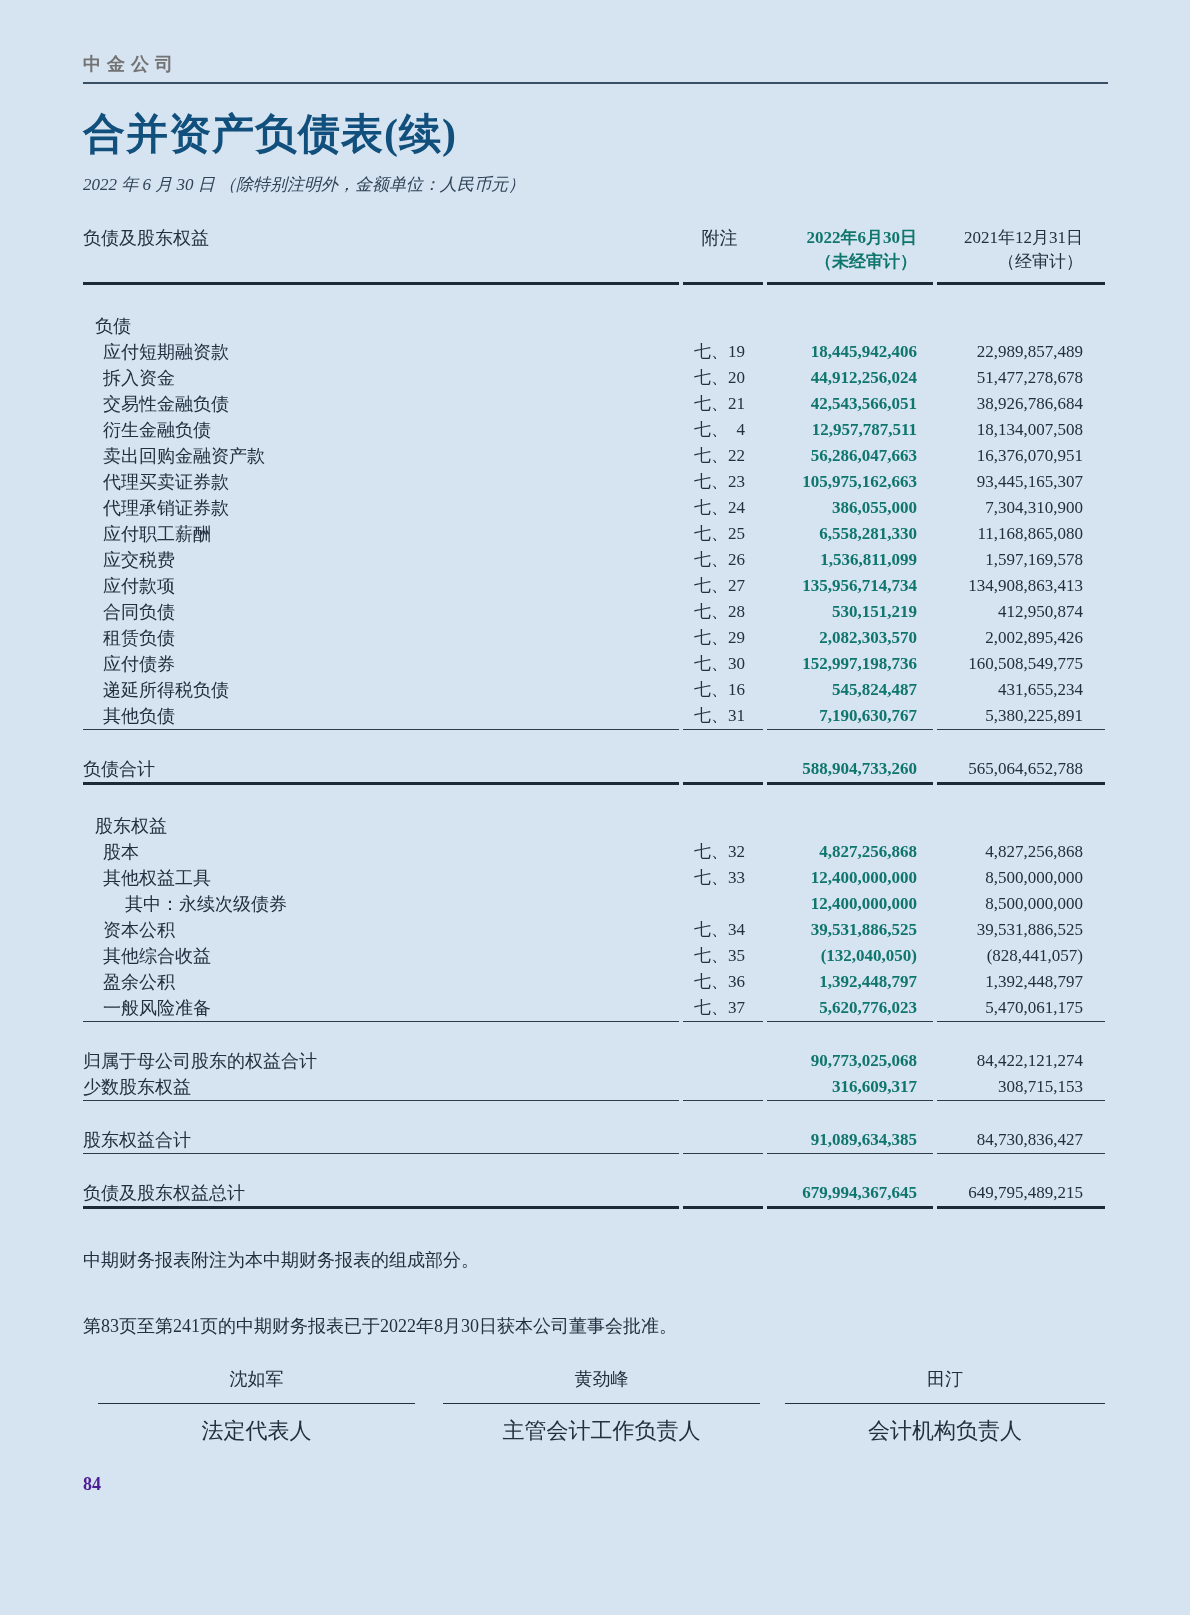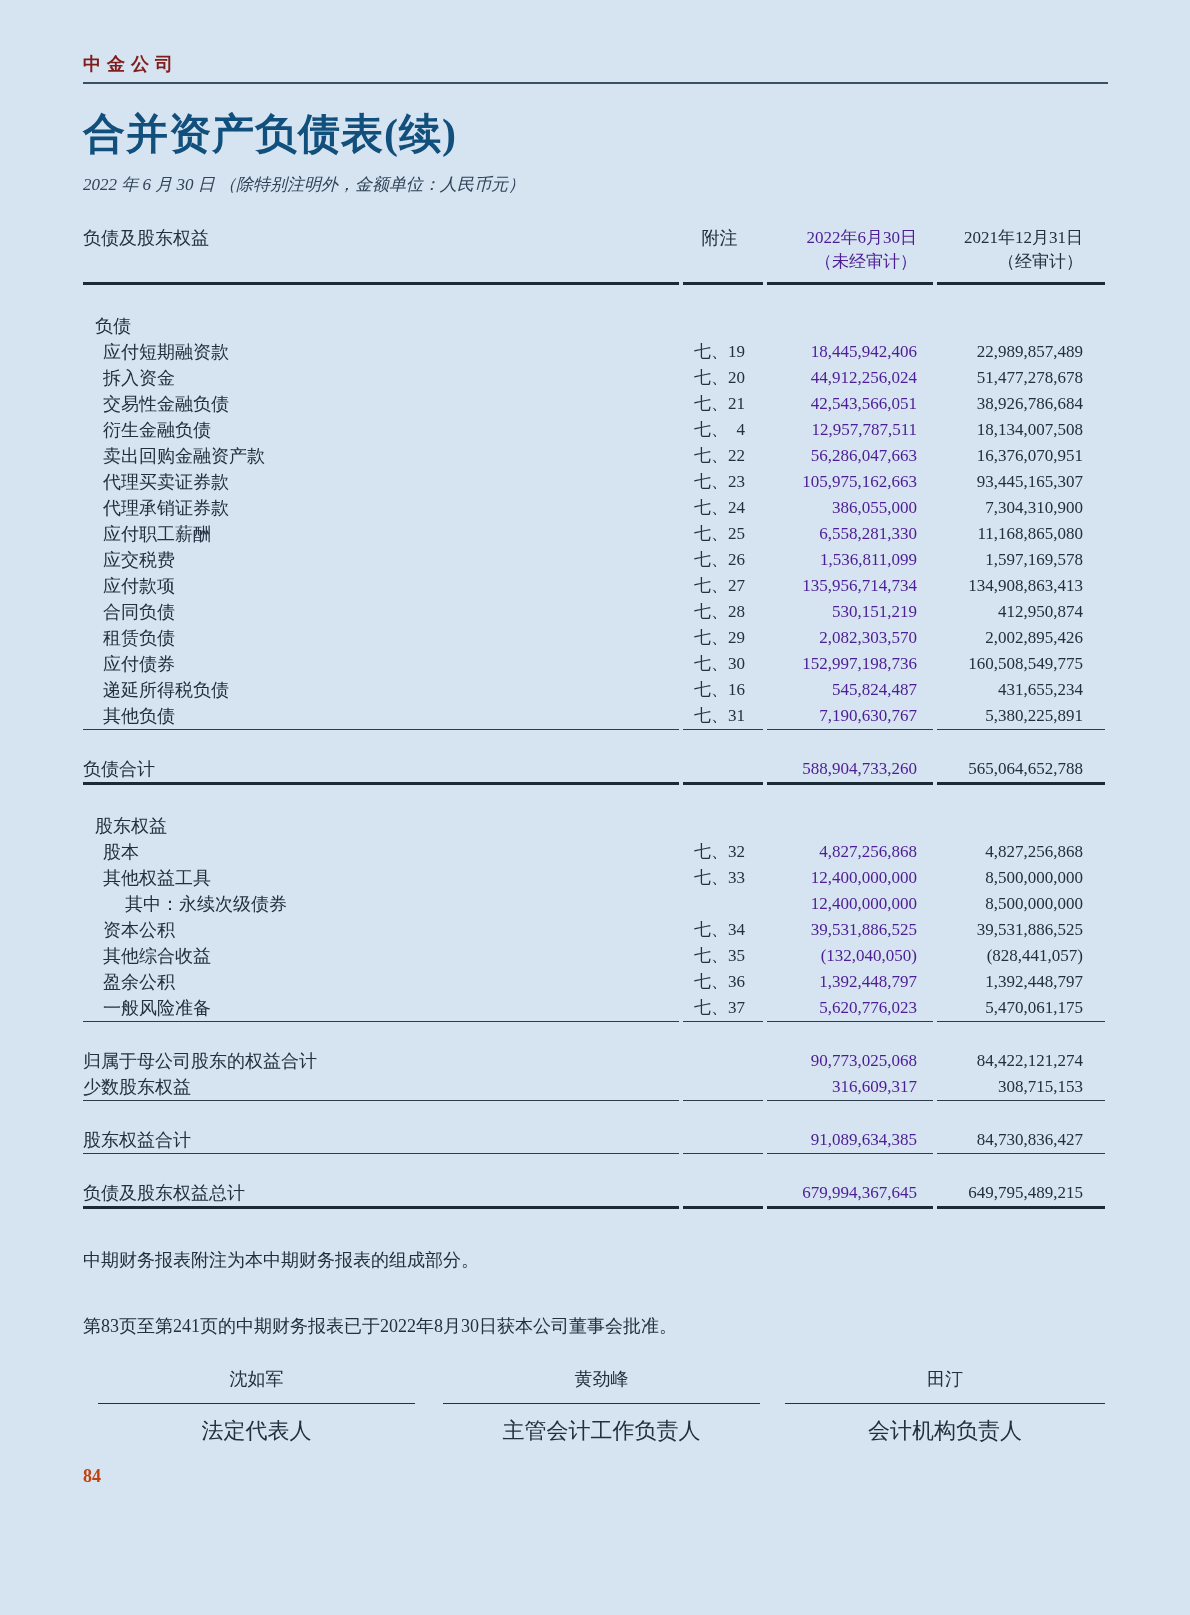--- a/index.html
+++ b/index.html
@@ -14,41 +14,41 @@
 
   
   .brand-row{
     padding-top:52px;
     border-bottom:2px solid #3a4f63;
     padding-bottom:6px;
     width:1025px;
   }
   .brand{
     font-size:18px;font-weight:bold;letter-spacing:6px;
-    color:#7f1d1d;
+    color:#737373;
   }
 
   
   .title{
     margin:24px 0 0 0;
     font-size:42px;line-height:1.25;font-weight:bold;
     color:#114f7c;letter-spacing:1px;
   }
   .subtitle{
     margin-top:12px;font-size:17px;font-style:italic;color:#2e4357;
   }
 
   
   .thead,.trow{display:flex;gap:0;}
   .c{line-height:26px;font-size:18px;}
   .c.label{width:596px;}
   .c.note{width:80px;display:flex;justify-content:space-between;
           padding:0 14px 0 15px;box-sizing:border-box;font-size:17px;}
   .c.v1{width:166px;text-align:right;padding-right:8px;box-sizing:border-box;
-        font-weight:normal;font-size:17px;color:#4c1d95;}
+        font-weight:bold;font-size:17px;color:#0f766e;}
   .c.v2{width:168px;text-align:right;padding-right:10px;box-sizing:border-box;
         font-size:17px;}
 
   .thead{margin-top:30px;align-items:flex-start;}
   .thead .c{line-height:24px;}
   .thead .c.note{justify-content:center;font-size:18px;}
 
   
   .rule{display:flex;gap:4px;margin-top:0;}
   .rule i{display:block;height:0;}
@@ -74,21 +74,21 @@
   
   .signatures{display:flex;margin-top:26px;}
   .sig{text-align:center;}
   .sig .sig-name{font-size:18px;line-height:28px;padding-bottom:10px;
        border-bottom:1.5px solid #24323f;}
   .sig .sig-title{font-size:22px;margin-top:12px;}
   .sig1{margin-left:15px;width:317px;}
   .sig2{margin-left:28px;width:317px;}
   .sig3{margin-left:25px;width:320px;}
 
-  .pagenum{margin-top:20px;font-size:18px;font-weight:bold;color:#c2410c;}
+  .pagenum{margin-top:28px;font-size:18px;font-weight:bold;color:#4c1d95;}
 </style>
 </head>
 <body>
 
 <div class="content">
 
   <div class="brand-row">
     <span class="brand">中金公司</span>
   </div>
 

